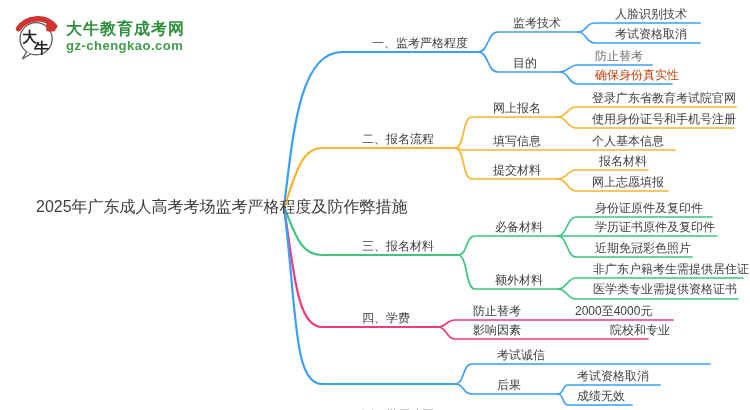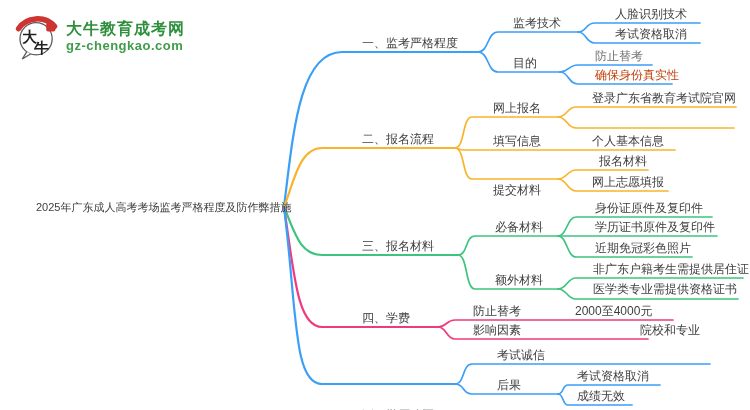--- a/index.html
+++ b/index.html
@@ -9,21 +9,21 @@
   }
   svg.wires{position:absolute;left:0;top:0;}
   svg.wires path{fill:none;stroke-linecap:round;stroke-linejoin:round;}
   svg.wires path.trunk{stroke-width:2.2;}
   svg.wires path.limb{stroke-width:1.7;}
   .node{
     position:absolute;font-size:12px;line-height:13px;height:13px;
     color:#3e3e3e;white-space:nowrap;cursor:pointer;letter-spacing:0px;
   }
   .root-title{
-    position:absolute;left:36px;top:200px;font-size:11px;line-height:14px;
+    position:absolute;left:36px;top:200px;font-size:16px;line-height:14px;
     color:#3e3e3e;white-space:nowrap;
   }
   .logo{position:absolute;left:14px;top:11px;display:flex;align-items:center;text-decoration:none;cursor:pointer;}
   .logo-text{margin-left:6px;}
   .logo-name{font-size:16px;font-weight:bold;line-height:19px;letter-spacing:1px;}
   .logo-domain{font-size:13px;font-weight:bold;line-height:16px;letter-spacing:0.5px;}
 </style>
 <title>2025年广东成人高考考场监考严格程度及防作弊措施</title></head>
 <body>
 
@@ -83,49 +83,50 @@
       <rect x="35" y="12" width="10" height="10" rx="2" fill="#cf3430"></rect>
     </svg>
     <span class="logo-text">
       <span class="logo-name" style="display: block; color: rgb(46, 143, 60);">大牛教育成考网</span>
       <span class="logo-domain" style="display: block; color: rgb(63, 157, 74);">gz-chengkao.com</span>
     </span>
   </a>
 
   <div class="root-title" style="color: rgb(62, 62, 62);">2025年广东成人高考考场监考严格程度及防作弊措施</div>
 
-  <div class="node" style="left: 362px; top: 37px; color: rgb(62, 62, 62);">一、监考严格程度</div>
+  <div class="node" style="left: 372px; top: 37px; color: rgb(62, 62, 62);">一、监考严格程度</div>
   <div class="node" style="left: 362px; top: 133px; color: rgb(62, 62, 62);">二、报名流程</div>
   <div class="node" style="left: 362px; top: 240px; color: rgb(62, 62, 62);">三、报名材料</div>
   <div class="node" style="left: 362px; top: 312px; color: rgb(62, 62, 62);">四、学费</div>
   <div class="node" style="left: 362px; top: 369px; color: rgb(62, 62, 62); margin-top: 40px;">五、学历购买</div>
 
   <div class="node" style="left: 513px; top: 17px; color: rgb(62, 62, 62);">监考技术</div>
   <div class="node" style="left: 513px; top: 57px; color: rgb(62, 62, 62);">目的</div>
   <div class="node" style="left: 493px; top: 102px; color: rgb(62, 62, 62);">网上报名</div>
   <div class="node" style="left: 493px; top: 135px; color: rgb(62, 62, 62);">填写信息</div>
-  <div class="node" style="left: 493px; top: 164px; color: rgb(62, 62, 62); margin-top: 20px;">提交材料</div>
+  <div class="node" style="left: 493px; top: 164px; color: rgb(62, 62, 62);">提交材料</div>
   <div class="node" style="left: 495px; top: 221px; color: rgb(62, 62, 62);">必备材料</div>
   <div class="node" style="left: 495px; top: 274px; color: rgb(62, 62, 62);">额外材料</div>
   <div class="node" style="left: 473px; top: 305px; color: rgb(62, 62, 62);">防止替考</div>
   <div class="node" style="left: 473px; top: 324px; color: rgb(62, 62, 62);">影响因素</div>
   <div class="node" style="left: 497px; top: 349px; color: rgb(62, 62, 62);">考试诚信</div>
   <div class="node" style="left: 497px; top: 379px; color: rgb(62, 62, 62);">后果</div>
 
   <div class="node" style="left: 615px; top: 8px; color: rgb(62, 62, 62);">人脸识别技术</div>
   <div class="node" style="left: 615px; top: 28px; color: rgb(62, 62, 62);">考试资格取消</div>
   <div class="node" style="left: 595px; top: 50px; color: #737373;">防止替考</div>
   <div class="node" style="left: 595px; top: 69px; color: #c2410c;">确保身份真实性</div>
   <div class="node" style="left: 592px; top: 92px; color: rgb(62, 62, 62);">登录广东省教育考试院官网</div>
+  <div class="node" style="left: 592px; top: 113px; color: rgb(62, 62, 62);">使用身份证号和手机号注册</div>
   <div class="node" style="left: 592px; top: 135px; color: rgb(62, 62, 62);">个人基本信息</div>
   <div class="node" style="left: 592px; top: 155px; color: rgb(62, 62, 62); margin-left: 7px;">报名材料</div>
   <div class="node" style="left: 592px; top: 176px; color: rgb(62, 62, 62);">网上志愿填报</div>
   <div class="node" style="left: 595px; top: 202px; color: rgb(62, 62, 62);">身份证原件及复印件</div>
   <div class="node" style="left: 595px; top: 221px; color: rgb(62, 62, 62);">学历证书原件及复印件</div>
   <div class="node" style="left: 595px; top: 242px; color: rgb(62, 62, 62);">近期免冠彩色照片</div>
   <div class="node" style="left: 593px; top: 263px; color: rgb(62, 62, 62);">非广东户籍考生需提供居住证</div>
   <div class="node" style="left: 593px; top: 283px; color: rgb(62, 62, 62);">医学类专业需提供资格证书</div>
   <div class="node" style="left: 575px; top: 305px; color: rgb(62, 62, 62);">2000至4000元</div>
-  <div class="node" style="left: 592px; top: 324px; color: rgb(62, 62, 62); padding-left: 48px;">院校和专业</div>
+  <div class="node" style="left: 562px; top: 324px; color: rgb(62, 62, 62); padding-left: 48px;">院校和专业</div>
   <div class="node" style="left: 577px; top: 370px; color: rgb(62, 62, 62);">考试资格取消</div>
   <div class="node" style="left: 577px; top: 390px; color: rgb(62, 62, 62);">成绩无效</div>
 
 </div>
 
 </body></html>

